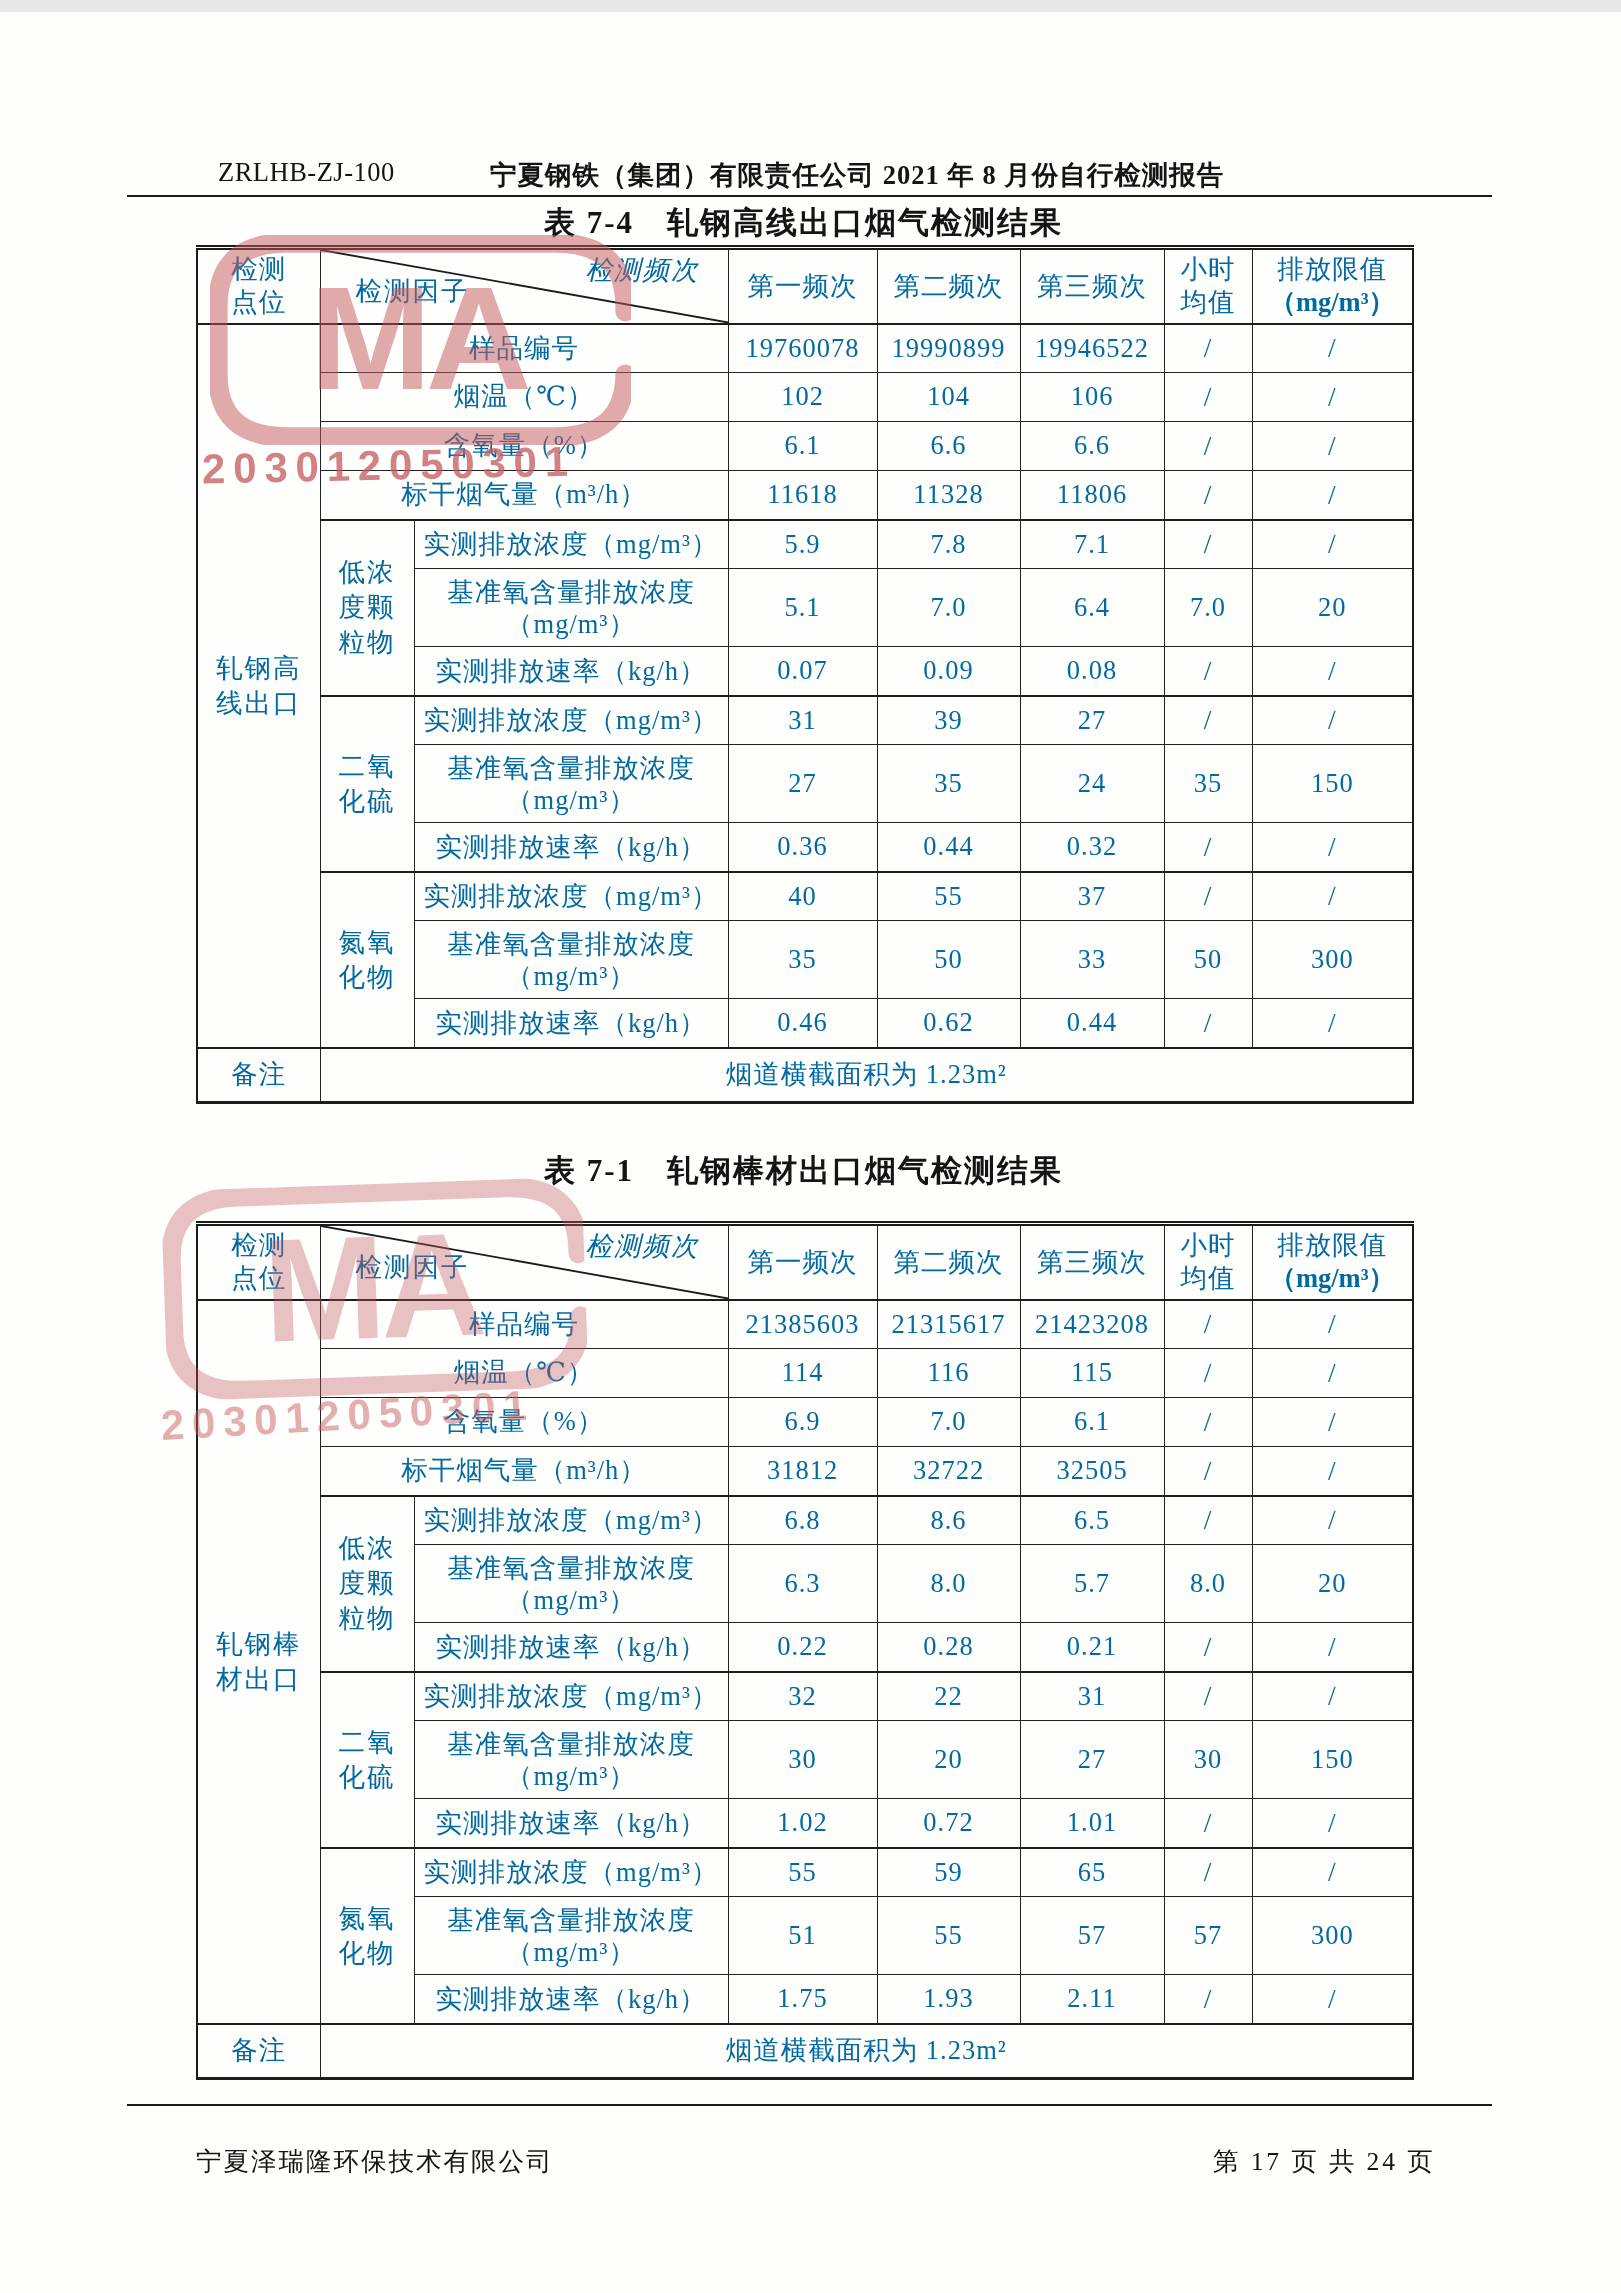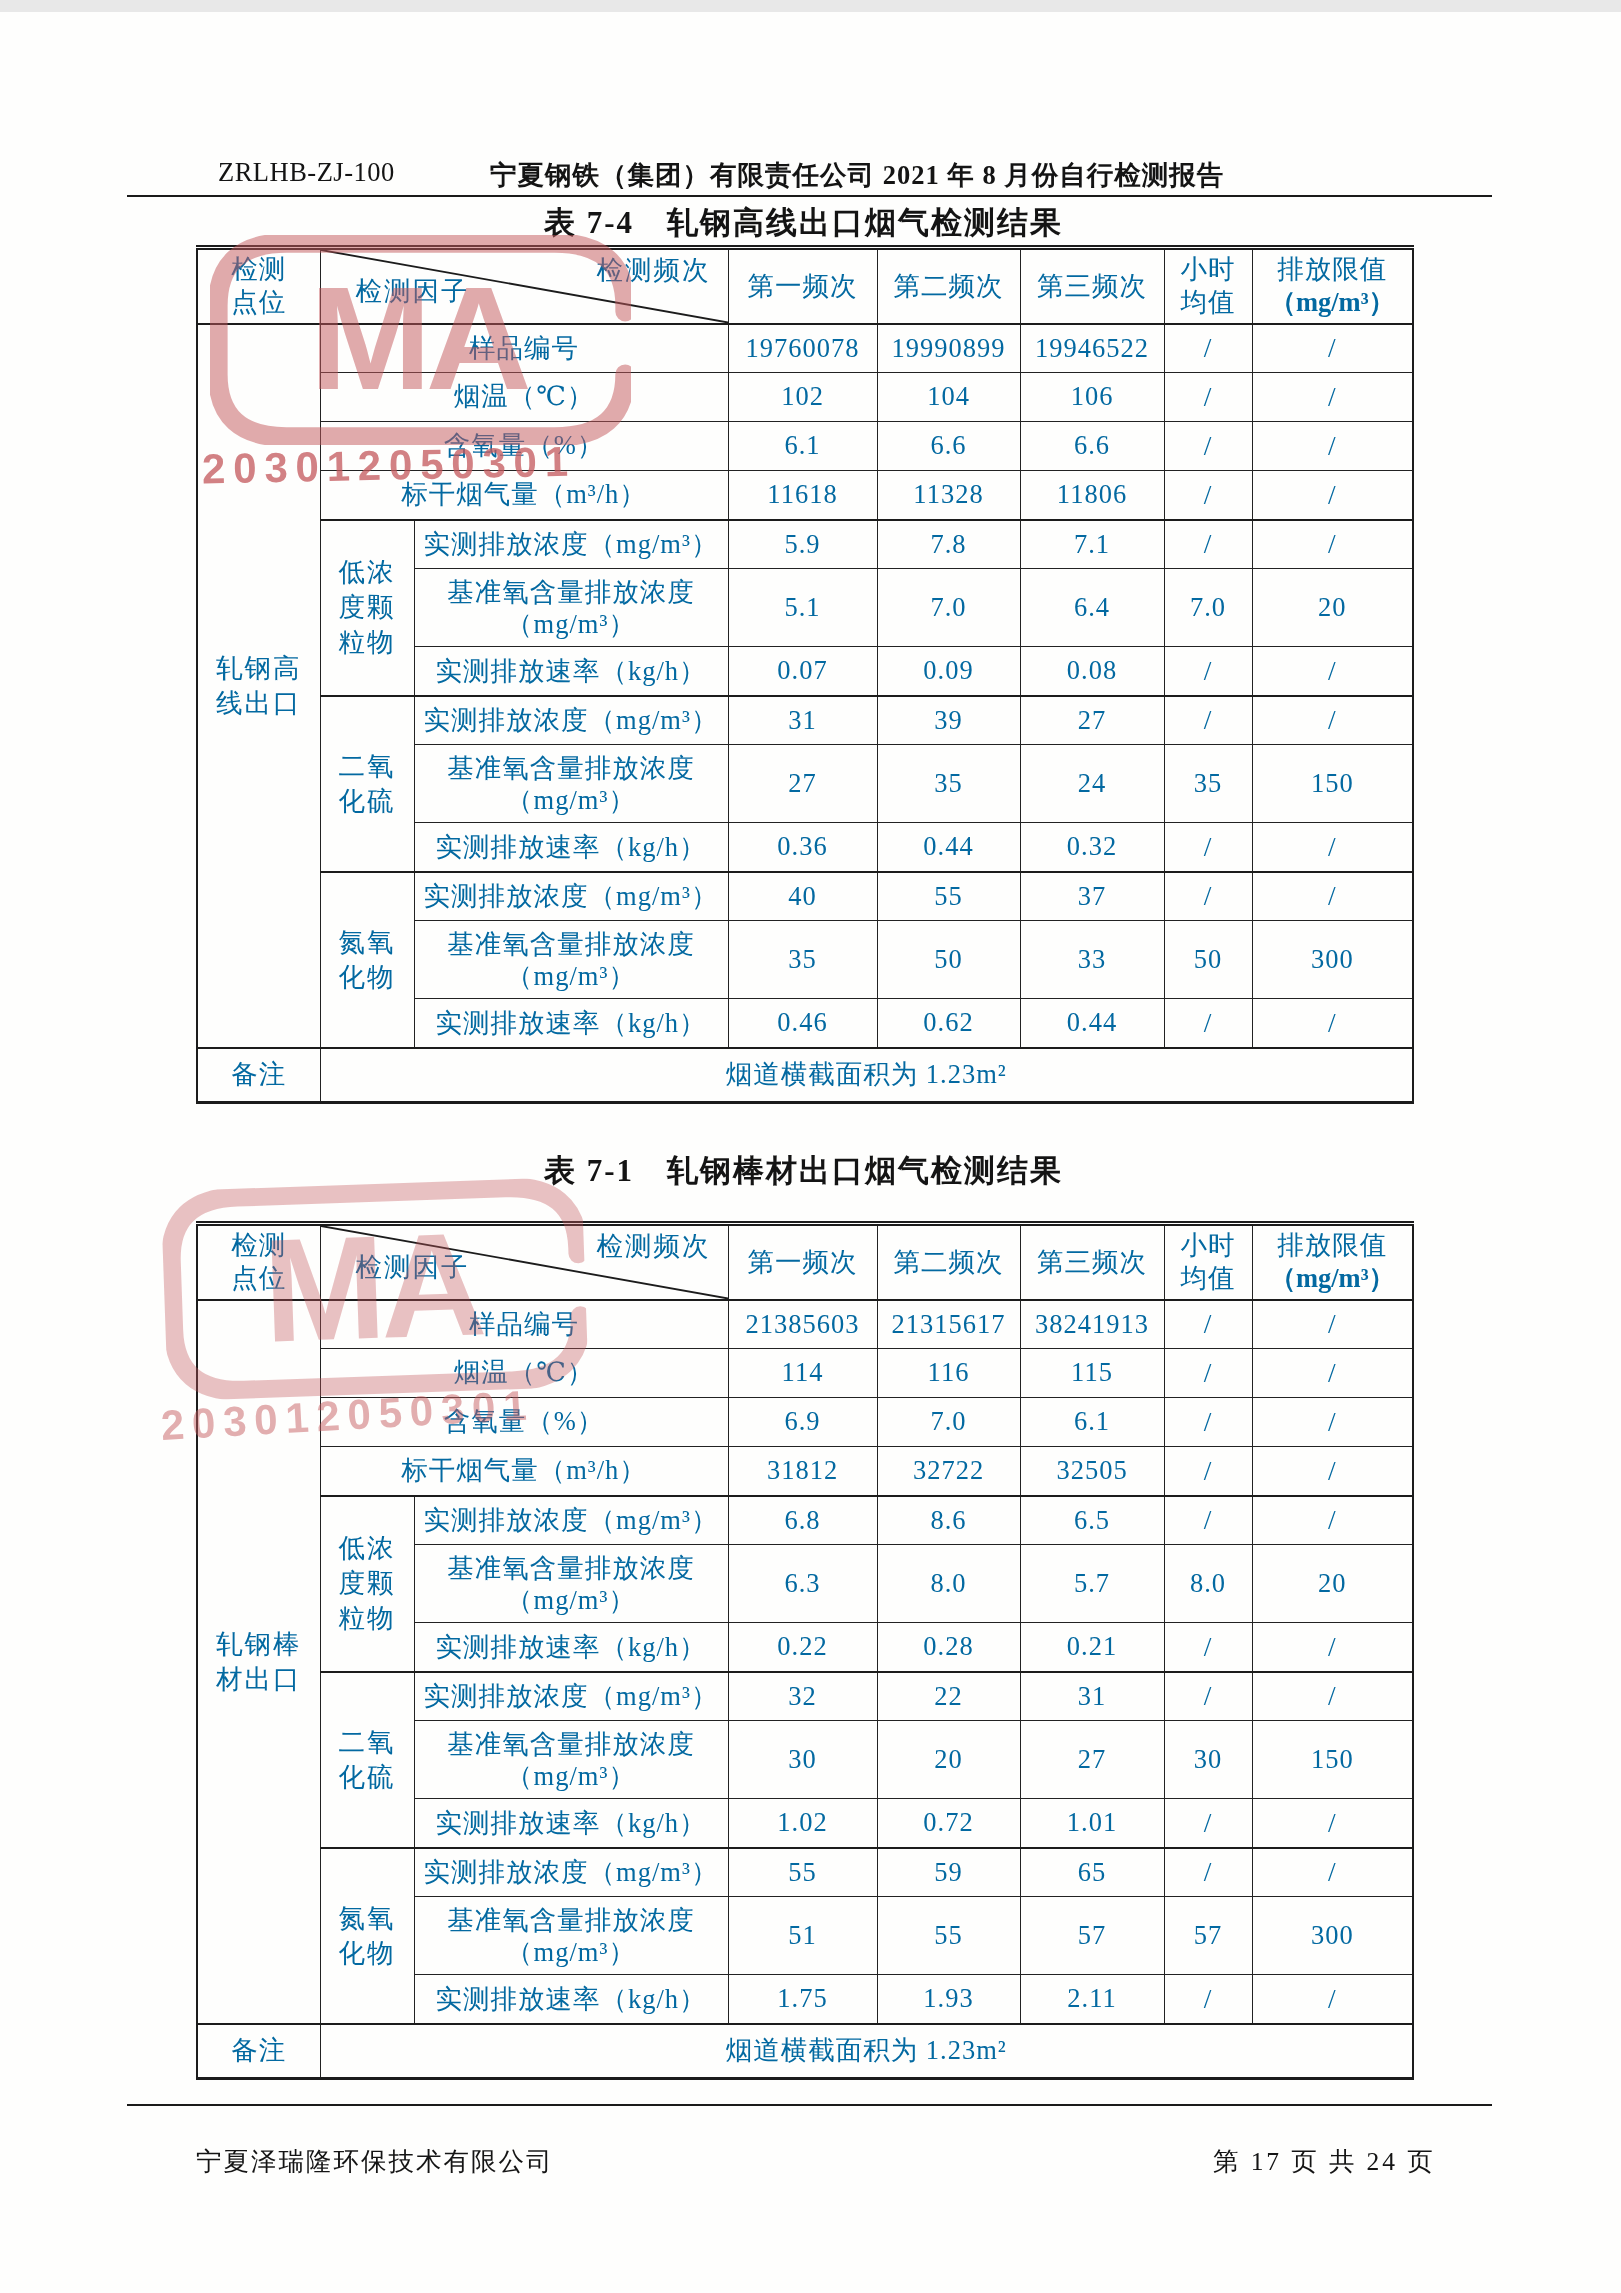--- a/index.html
+++ b/index.html
@@ -29,21 +29,21 @@
   .rpt .remark-row td{border-top:2.9px solid #1c1c1c;}
   .c-head div{line-height:33px;}
   .c-head .bold{font-weight:bold;letter-spacing:0;}
   .lab div{line-height:32px;}
   .val{letter-spacing:0.5px;}
   .slash{font-size:27.4px;}
   .site div,.grp div{line-height:35px;letter-spacing:2px;}
   .diag-cell{position:relative;padding:0;}
   .diag-svg{position:absolute;left:0;top:0;width:100%;height:100%;display:block;}
   .diag-svg line{stroke:#1c1c1c;stroke-width:2;}
-  .corner-top{position:absolute;top:3.9px;right:17px;letter-spacing:2px;}
+  .corner-top{position:absolute;top:3.9px;right:28px;letter-spacing:2px;font-style:italic;}
   .corner-bottom{position:absolute;bottom:14px;left:35px;letter-spacing:2px;}
   .remark{letter-spacing:1.5px;}
 
   .stamp{position:absolute;pointer-events:none;z-index:5;}
   #stamp1{left:210px;top:223px;width:421px;}
   #stamp2{left:165px;top:1172px;width:421px;transform:rotate(-2deg);}
   .stamp-svg{display:block;width:421px;height:210px;}
   #stamp1 .stamp-svg{opacity:.5;} #stamp2 .stamp-svg{opacity:.36;}
   .stamp-number{font-family:"Liberation Sans","DejaVu Sans",sans-serif;font-weight:bold;
                 font-size:42px;letter-spacing:7.8px;color:#c4585c;margin-top:-3.9px;margin-left:-7.8px;
@@ -301,21 +301,21 @@
             </td>
           </tr>
           <tr class="h-s">
             <td class="site" rowspan="13">
               <div>轧钢棒</div>
               <div>材出口</div>
             </td>
             <td class="lab" colspan="2">样品编号</td>
             <td class="val">21385603</td>
             <td class="val">21315617</td>
-            <td class="val">38241913</td>
+            <td class="val">21423208</td>
             <td class="val slash">/</td>
             <td class="val slash">/</td>
           </tr>
           <tr class="h-s">
             <td class="lab" colspan="2">烟温（℃）</td>
             <td class="val">114</td>
             <td class="val">116</td>
             <td class="val">115</td>
             <td class="val slash">/</td>
             <td class="val slash">/</td>

